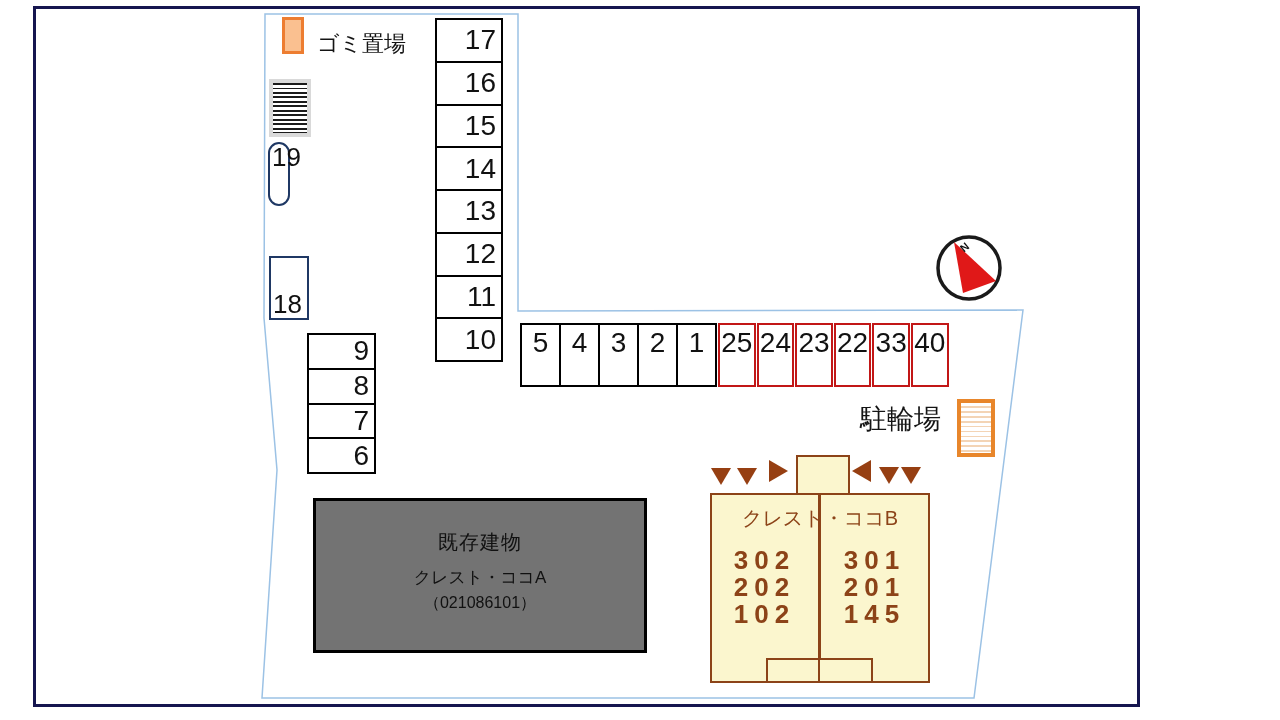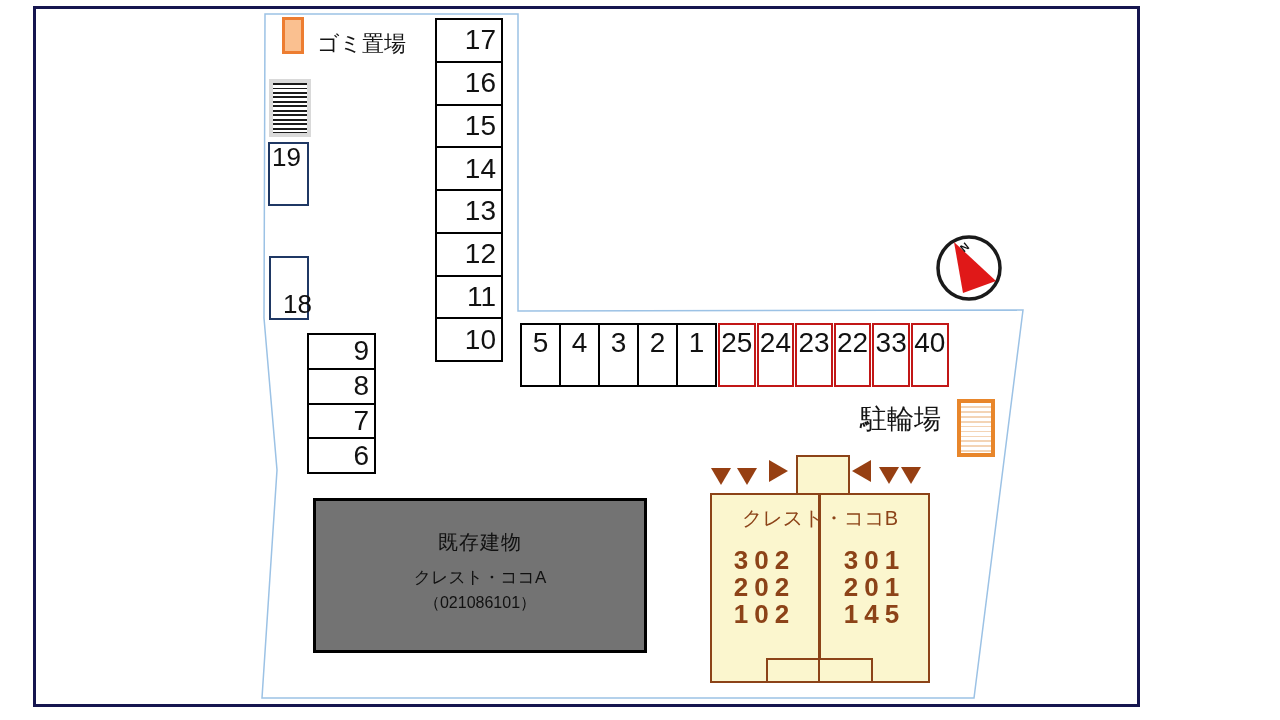--- a/index.html
+++ b/index.html
@@ -25,22 +25,22 @@
   .hatch-icon{left:269px;top:79px;width:42px;height:58px;background:#D9D9D9;padding:4px;}
   .hatch-inner{width:100%;height:100%;box-sizing:border-box;
        background:repeating-linear-gradient(#1a1a1a 0 1.6px,#ffffff 1.6px 4.5px);}
 
   
   .bike-icon{left:957px;top:399px;width:38px;height:58px;border:4px solid #E8862B;
        background:repeating-linear-gradient(#ffffff 0 3.2px,#F3D4B5 3.2px 4.9px);}
 
   
   .navy-box{border:2.5px solid #1F3864;background:#fff;font-size:26px;line-height:27px;}
-  .box19{left:268px;top:142px;width:41px;height:64px;padding-left:2px;}
-  .box18{left:269px;top:256px;width:40px;height:64px;padding-left:12px;display:flex;align-items:flex-end;}
+  .box19{left:268px;top:142px;width:22px;height:64px;padding-left:2px;border-radius:14px;}
+  .box18{left:269px;top:256px;width:40px;height:64px;padding-left:2px;display:flex;align-items:flex-end;}
 
   
   .vcol{display:flex;flex-direction:column;border:2px solid #000;background:#fff;}
   .vcol .cell{flex:1;border-top:2px solid #000;font-size:28px;text-align:right;
       padding-right:5px;display:flex;align-items:center;justify-content:flex-end;}
   .vcol .cell:first-child{border-top:none;}
   .col-right{left:435px;top:18px;width:68px;height:344px;}
   .col-mid{left:307px;top:333px;width:69px;height:141px;}
 
   

